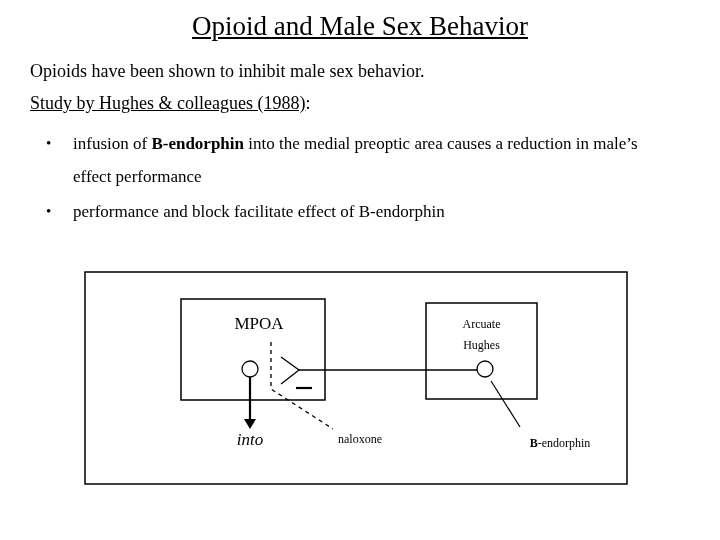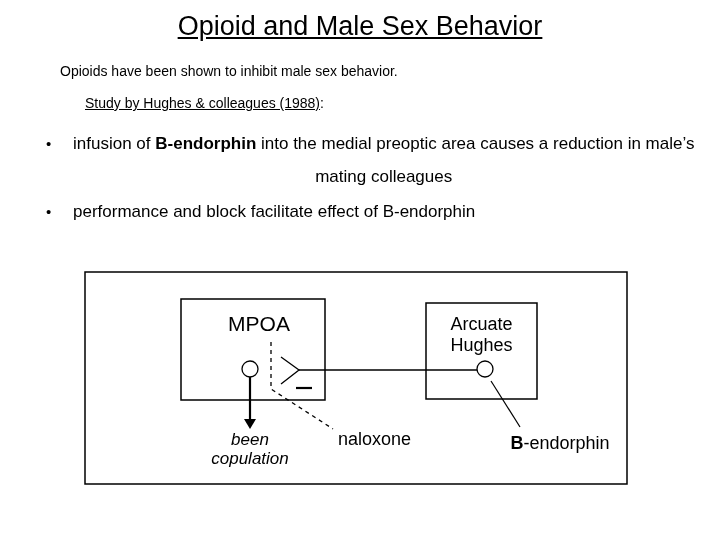--- a/index.html
+++ b/index.html
@@ -6,79 +6,79 @@
     --ink:#000000;
     --bg:#ffffff;
   }
   html,body{margin:0;padding:0;}
   body{background:var(--bg);}
   .slide{
     position:relative;
     width:720px;height:540px;
     background:var(--bg);
     color:var(--ink);
-    font-family:Liberation Sans, sans-serif;
+    font-family:Liberation Serif, serif;
     overflow:hidden;
     border-radius:10px;
   }
   .title{
     position:absolute;top:10px;left:0;width:720px;
     text-align:center;
     font-size:27px;line-height:32px;
     text-decoration:underline;
     white-space:nowrap;
   }
   .para{
-    position:absolute;left:60px;
-    font-size:14px;line-height:22px;
+    position:absolute;left:30px;
+    font-size:18px;line-height:22px;
     white-space:nowrap;
   }
   .para .u{text-decoration:underline;}
   .bullet{
     position:absolute;left:46px;
     display:flex;align-items:flex-start;
     font-size:17px;line-height:33px;
   }
   .bullet .dot{
     width:27px;flex:0 0 27px;
     font-size:15px;line-height:33px;
   }
-  .bline{white-space:nowrap;text-align:center;}
+  .bline{white-space:nowrap;}
   .bline b{font-weight:bold;}
   .dlabel{
     position:absolute;
-    font-size:18px;line-height:20px;
+    font-size:12px;line-height:20px;
     white-space:nowrap;
   }
   .center{text-align:center;}
   .italic{font-style:italic;}
   svg.wires{
     position:absolute;left:0;top:0;width:720px;height:540px;
     pointer-events:none;
   }
   svg.wires *{vector-effect:non-scaling-stroke;}
 </style>
 </head>
 <body>
 
 <div class="slide">
 
   <div class="title">Opioid and Male Sex Behavior</div>
 
   <div class="para" style="top:60px;">Opioids have been shown to inhibit male sex behavior.</div>
 
-  <div class="para" style="top:92px;margin-left:25px;">
+  <div class="para" style="top:92px;">
     <span class="u">Study by Hughes &amp; colleagues (1988)</span><span>:</span>
   </div>
 
   <div class="bullet" style="top:127px;">
     <span class="dot">•</span>
     <div>
       <div class="bline"><span>infusion of </span><b>B-endorphin</b><span> into the medial preoptic area causes a reduction in male’s</span></div>
-      <div class="bline">mating colleagues</div>
+      <div class="bline">effect performance</div>
     </div>
   </div>
 
   <div class="bullet" style="top:195px;">
     <span class="dot">•</span>
     <div>
       <div class="bline">performance and block facilitate effect of B-endorphin</div>
     </div>
   </div>
 
@@ -101,30 +101,29 @@
 
     <line x1="296" y1="388" x2="312" y2="388" stroke="#000" stroke-width="2.2"></line>
 
     <line x1="299" y1="370" x2="477" y2="370" stroke="#000" stroke-width="1.3"></line>
 
     <circle cx="485" cy="369" r="8" fill="#fff" stroke="#000" stroke-width="1.3"></circle>
 
     <line x1="491" y1="381" x2="520" y2="427" stroke="#000" stroke-width="1.2"></line>
   </svg>
 
-  <div class="dlabel center" style="left:181px;top:314px;width:156px;font-size:21px;">MPOA</div>
+  <div class="dlabel center" style="left:181px;top:314px;width:156px;font-size:17px;">MPOA</div>
 
   <div class="dlabel center" style="left:426px;top:314px;width:111px;line-height:21px;">
     <div>Arcuate</div>
     <div>Hughes</div>
   </div>
 
   <div class="dlabel center italic" style="left:195px;top:430px;width:110px;font-size:17px;line-height:19px;">
-    <div>been</div>
-    <div>copulation</div>
+    <div>into</div>
   </div>
 
   <div class="dlabel" style="left:338px;top:429px;">naloxone</div>
 
   <div class="dlabel center" style="left:500px;top:433px;width:120px;">
     <div><b>B</b><span>-endorphin</span></div>
   </div>
 
 </div>
 

